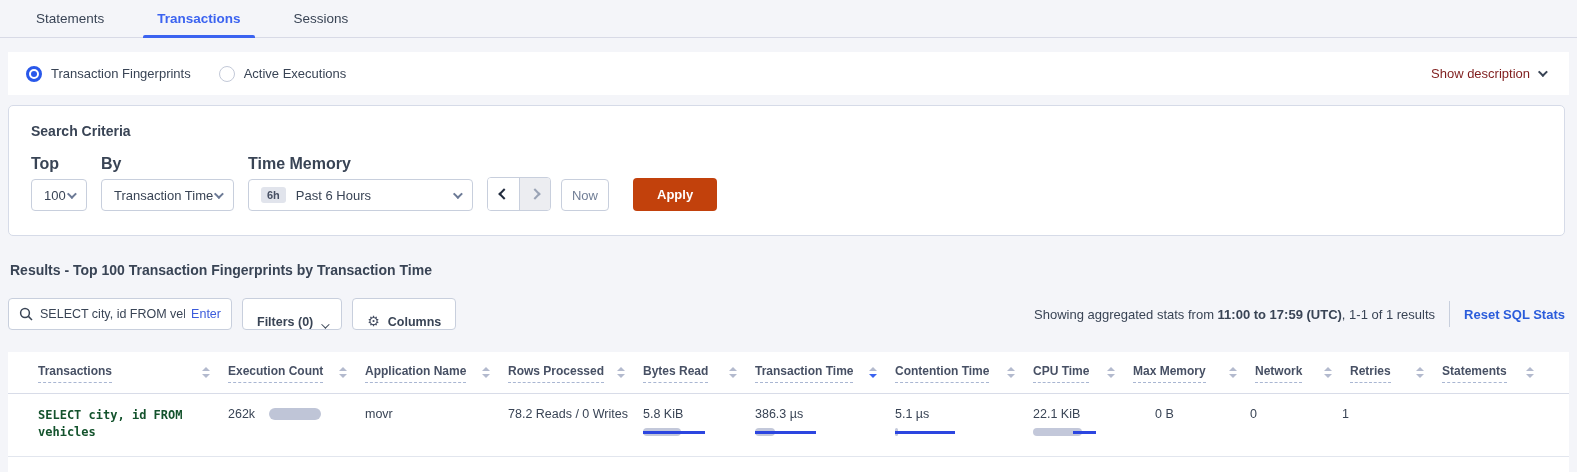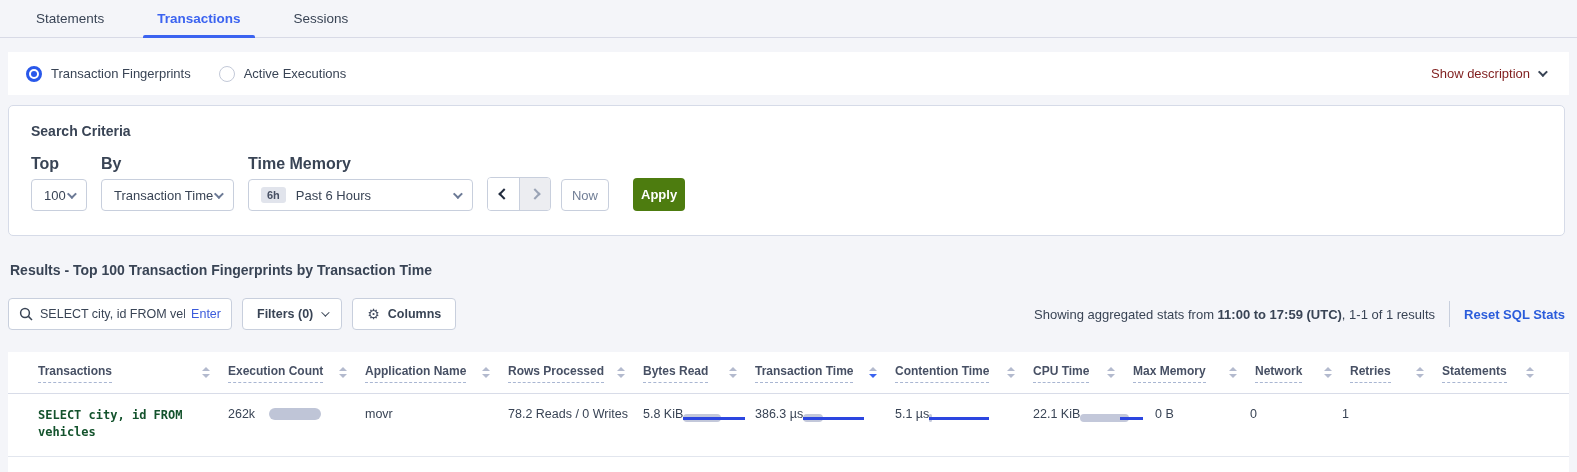--- a/index.html
+++ b/index.html
@@ -38,48 +38,48 @@
   .sb-by { width:133px; }
   .sb-range { width:225px; }
   .selectbox .chev { margin-left:auto; }
   .badge { background:#e1e4ec; color:#475064; font-size:11px; font-weight:700; padding:2px 6px; border-radius:3px; margin-right:10px; }
   .arrow-group { display:flex; border:1px solid #c8cfdd; border-radius:4px; overflow:hidden; margin-right:10px; }
   .arrow-btn { width:31px; height:32px; display:flex; align-items:center; justify-content:center; background:#fff; cursor:pointer; }
   .arrow-btn.disabled { background:#ecedf1; border-left:1px solid #c8cfdd; cursor:default; }
   .arr { width:8px; height:8px; border-left:2.5px solid #202a3d; border-bottom:2.5px solid #202a3d; transform:rotate(45deg); }
   .arr.right { border-color:#9aa3b5; transform:rotate(225deg); }
   .btn-now { height:32px; width:48px; border:1px solid #c8cfdd; border-radius:4px; background:#fff; color:#717e96; font-size:13px; margin-right:24px; cursor:pointer; display:flex; align-items:center; justify-content:center; }
-  .btn-apply { height:33px; padding:0 8px; border:none; border-radius:4px; background:#4d7c0f; color:#fff; font-size:13px; font-weight:700; cursor:pointer; display:flex; align-items:center; justify-content:center; }
+  .btn-apply { height:33px; padding:0 24px; border:none; border-radius:4px; background:#c2410c; color:#fff; font-size:13px; font-weight:700; cursor:pointer; display:flex; align-items:center; justify-content:center; }
   
   .results-heading { margin:26px 0 0 10px; font-size:14px; font-weight:700; color:#394455; }
   .controls-row { margin:20px 12px 0 8px; display:flex; align-items:center; }
   .searchbox { width:224px; height:32px; background:#fff; border:1px solid #c8cfdd; border-radius:4px; display:flex; align-items:center; padding:0 10px; }
   .searchbox input { border:none; outline:none; flex:1; font-size:12.5px; color:#394455; font-family:"Liberation Sans", sans-serif; background:transparent; min-width:0; }
   .enter-lbl { color:#3b5bdb; font-size:12.5px; margin-left:6px; cursor:pointer; }
-  .btn-white { height:32px; background:#fff; border:1px solid #c8cfdd; border-radius:4px; display:flex; align-items:center; gap:8px; padding:0 14px; font-size:12.5px; font-weight:700; color:#394455; margin-left:10px; cursor:pointer; }
+  .btn-white { height:32px; background:#fff; border:1px solid #c8cfdd; border-radius:4px; display:flex; align-items:flex-end; gap:8px; padding:0 14px; font-size:12.5px; font-weight:700; color:#394455; margin-left:10px; cursor:pointer; }
   .gear { font-size:14px; color:#475064; font-weight:400; }
   .stats-text { font-size:13px; color:#394455; }
   .stats-text b { font-weight:700; }
   .vdivider { width:1px; height:26px; background:#c8cfdd; margin:0 14px; }
   .reset-link { color:#2a5cdb; font-size:13px; font-weight:600; cursor:pointer; }
   
   .table-card { margin:22px 8px 0 8px; background:#fff; padding:0 0 20px 0; }
   .thead-row { display:flex; padding:12px 0 10px 30px; border-bottom:1px solid #d8dce8; }
   .th { display:flex; align-items:flex-start; }
   .th-label { font-size:12px; font-weight:700; color:#475064; border-bottom:1.5px dashed #a9b6d2; padding-bottom:4px; cursor:pointer; white-space:nowrap; }
   .sort { display:flex; flex-direction:column; gap:3px; margin-left:auto; margin-right:18px; padding-top:3px; cursor:pointer; }
   .tri-up { width:0; height:0; border-left:4px solid transparent; border-right:4px solid transparent; border-bottom:4px solid #b3bace; }
   .tri-down { width:0; height:0; border-left:4px solid transparent; border-right:4px solid transparent; border-top:4px solid #b3bace; }
   .tri-down.active { border-top-color:#3b63f0; }
   .trow { display:flex; padding:13px 0 14px 30px; border-bottom:1px solid #e2e6ee; }
   .td { font-size:12.5px; color:#394455; }
   .sql-link { font-family:"DejaVu Sans Mono", monospace; font-size:12px; font-weight:700; color:#14532d; line-height:1.45; cursor:pointer; max-width:160px; }
   .exec-cell { display:flex; align-items:center; gap:14px; }
   .exec-bar { width:52px; height:12px; border-radius:6px; background:#bfc5d7; }
-  .metric-cell { display:flex; flex-direction:row; }
+  .metric-cell { display:flex; flex-direction:column; }
   .mbar { position:relative; width:64px; height:8px; margin-top:7px; }
   .mband { position:absolute; top:0; height:8px; border-radius:4px; background:#c3c8da; }
   .mline { position:absolute; top:2.5px; height:3px; background:#2c46e0; }
 </style>
 </head>
 <body>
 
 <div class="tabbar">
   <div class="tab">Statements</div>
   <div class="tab active">Transactions</div>

